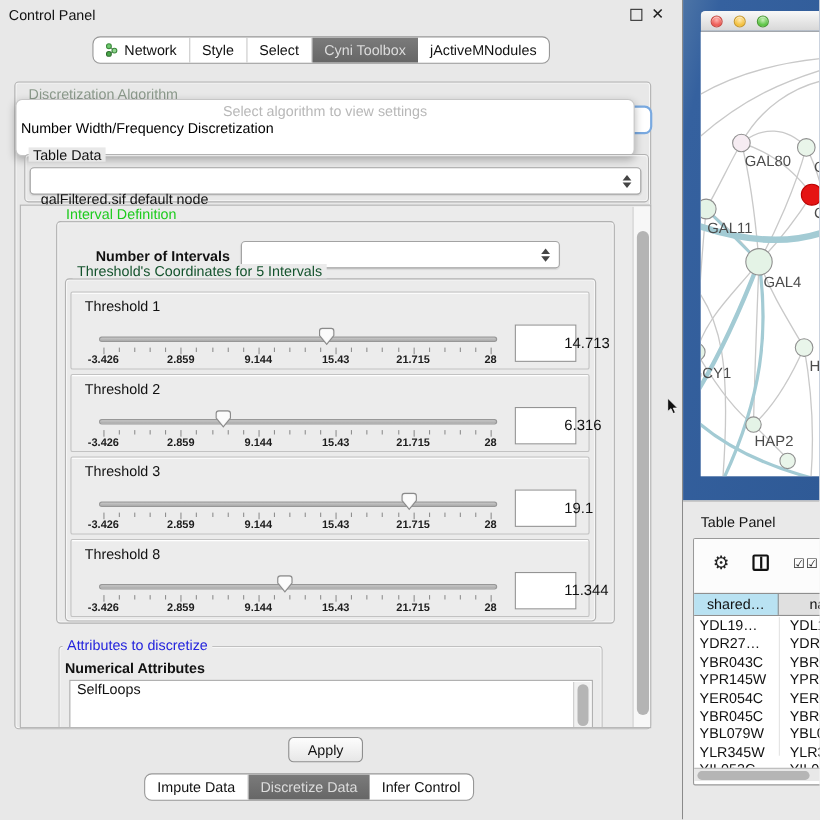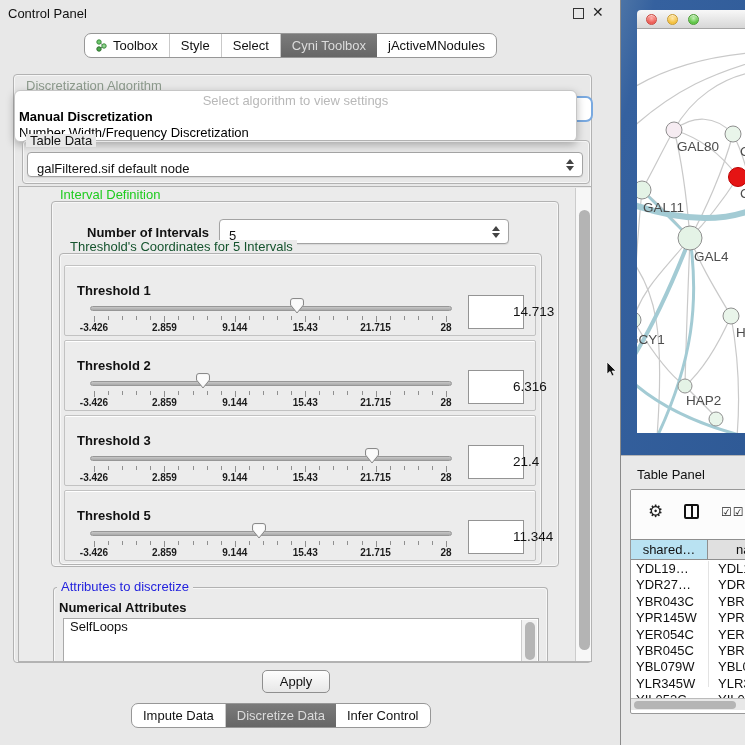--- a/index.html
+++ b/index.html
@@ -39,21 +39,21 @@
   
   #algo-popup { left:14px; top:90px; width:563px; height:52px; background:#fff; border:1px solid #c6c6c6; border-radius:6px; box-shadow:0 3px 8px rgba(0,0,0,.28); padding:2px 4px; }
   #algo-hint { text-align:center; color:#b8b8b8; line-height:16px; }
   .algo-opt { line-height:16px; color:#000; }
   .algo-opt.sel-opt { font-weight:bold; }
 
   
   #tabledata-box { left:22px; top:140px; width:568px; height:44px; }
   #tabledata-label { left:26px; top:134px; }
   .combo { position:absolute; background:#fff; border:1px solid #a3a3a3; border-radius:4px; box-shadow:0 1px 1px rgba(0,0,0,.08); }
-  .combo .val { position:absolute; left:9px; top:8px; white-space:nowrap; }
+  .combo .val { position:absolute; left:9px; top:20px; white-space:nowrap; }
   .stepper { position:absolute; right:7px; top:50%; transform:translateY(-50%); width:9px; height:14px; }
   .stepper:before, .stepper:after { content:""; position:absolute; left:0; border-left:4.5px solid transparent; border-right:4.5px solid transparent; }
   .stepper:before { top:1px; border-bottom:5px solid #444; }
   .stepper:after { bottom:1px; border-top:5px solid #444; }
   #tabledata-combo { left:27px; top:152px; width:556px; height:25px; }
 
   
   #scrollpanel { left:18px; top:186px; width:574px; height:476px; background:#ebebeb; border:1px solid #b3b3b3; overflow:hidden; }
   #main-vscroll { left:556px; top:1px; width:17px; height:474px; background:#f7f7f7; border-left:1px solid #ccc; }
   #main-vscroll .thumb { position:absolute; left:2.5px; top:22px; width:11px; height:440px; background:#b4b4b4; border-radius:6px; }
@@ -61,21 +61,21 @@
   
   #interval-box { left:32px; top:14px; width:508px; height:366px; }
   #interval-label { left:37px; top:1px; color:#1ecb1e; }
   #noi-label { left:68px; top:38px; font-weight:bold; }
   #noi-combo { left:200px; top:32px; width:290px; height:25px; }
   #blue-box { left:40px; top:66px; width:483px; height:312px; }
   #blue-label { left:47px; top:53px; color:#14532d; }
   #threshold-stack { position:absolute; left:45px; top:78px; width:472px; display:flex; flex-direction:column; gap:4px; }
 
   .th-panel { position:relative; width:472px; height:71px; background:#ececec; border:1px solid #c2c2c2; border-radius:2px; box-shadow:inset 0 1px 0 #fff; }
-  .th-title { position:absolute; left:12px; top:17px; font-weight:bold; }
+  .th-title { position:absolute; left:12px; top:5px; font-weight:normal; }
   .th-slider { position:absolute; left:25px; top:0; width:362px; height:71px; }
   .th-track { position:absolute; left:0; top:40px; width:362px; height:5px; border-radius:3px; background:linear-gradient(#c7c7c7,#a9a9a9); border:1px solid #979797; }
   .th-tick { position:absolute; width:1px; background:#8f8f8f; top:50px; }
   .th-ticklabel { position:absolute; top:56px; font-size:10px; font-weight:bold; color:#1c1c1c; transform:translateX(-50%); white-space:nowrap; }
   .th-thumb { position:absolute; top:31px; width:16px; height:17px; }
   .th-value { position:absolute; left:403px; top:29px; width:56px; height:34px; background:#fff; border:1px solid #949494; text-align:right; line-height:32px; padding-right:5px; font-size:13.5px;padding-left:44px; }
 
   
   #attrs-box { left:34px; top:400px; width:495px; height:80px; border-bottom:none; }
   #attrs-label { left:38px; top:393px; color:#2323dd; }
@@ -131,21 +131,21 @@
 
   <div id="top-tabs" class="abs tabbar">
       <div class="tab">
         <svg width="12" height="13" viewBox="0 0 12 13">
           <line x1="3" y1="3" x2="8" y2="7" stroke="#7a7a7a"></line>
           <line x1="3" y1="10" x2="8" y2="7" stroke="#7a7a7a"></line>
           <circle cx="3" cy="3" r="2.2" fill="#6ec96e" stroke="#3d8b3d"></circle>
           <circle cx="3" cy="10" r="2.2" fill="#4aa84a" stroke="#2f6d2f"></circle>
           <circle cx="8" cy="7" r="2.2" fill="#8fd48f" stroke="#3d8b3d"></circle>
         </svg>
-        <span>Toolbox</span>
+        <span>Network</span>
       </div>
       <div class="tab">
         <span>Style</span>
       </div>
       <div class="tab">
         <span>Select</span>
       </div>
       <div class="tab sel">
         <span>Cyni Toolbox</span>
       </div>
@@ -154,21 +154,20 @@
       </div>
     </div>
 
   <div id="outer-box" class="abs grpbox"></div>
   <span id="outer-label" class="abs grplabel">Discretization Algorithm</span>
 
   <div id="combo-fragment" class="abs"></div>
 
   <div id="algo-popup" class="abs">
     <div id="algo-hint">Select algorithm to view settings</div>
-    <div class="algo-opt sel-opt">Manual Discretization</div>
     <div class="algo-opt">Number Width/Frequency Discretization</div>
   </div>
 
   <div id="tabledata-box" class="abs grpbox"></div>
   <span id="tabledata-label" class="abs grplabel">Table Data</span>
   <div id="tabledata-combo" class="abs combo">
     <span class="val">galFiltered.sif default node</span>
     <span class="stepper"></span>
   </div>
 
@@ -310,25 +309,25 @@
             <div class="th-tick" style="left: 327.84px; height: 4px;"></div>
             <div class="th-tick" style="left: 341.92px; height: 4px;"></div>
             <div class="th-tick" style="left: 356px; height: 6px;"></div>
             <div class="th-ticklabel" style="left: 4px;">-3.426</div>
             <div class="th-ticklabel" style="left: 74.4px;">2.859</div>
             <div class="th-ticklabel" style="left: 144.8px;">9.144</div>
             <div class="th-ticklabel" style="left: 215.2px;">15.43</div>
             <div class="th-ticklabel" style="left: 285.6px;">21.715</div>
             <div class="th-ticklabel" style="left: 356px;">28</div>
           </div>
-    <div class="th-value">21.4</div>
+    <div class="th-value">19.1</div>
   </div>
 
   <div class="th-panel">
-    <span class="th-title">Threshold 5</span>
+    <span class="th-title">Threshold 8</span>
     <div class="th-slider">
       <div class="th-track"></div>
       <svg class="th-thumb" viewBox="0 0 16 17" style="left: 161.438px;">
         <defs></defs>
         <path d="M1.5,8 L1.5,4 Q1.5,1.5 4,1.5 L12,1.5 Q14.5,1.5 14.5,4 L14.5,8 L8,16 Z" fill="#ececec" stroke="#8a8a8a" stroke-width="1"></path>
         <path d="M2.5,7.6 L2.5,4 Q2.5,2.5 4,2.5 L12,2.5 Q13.5,2.5 13.5,4 L13.5,7.6 L8,14.4 Z" fill="#fbfbfb"></path>
       </svg>
     <div class="th-tick" style="left: 4px; height: 6px;"></div>
             <div class="th-tick" style="left: 18.08px; height: 4px;"></div>
             <div class="th-tick" style="left: 32.16px; height: 4px;"></div>

